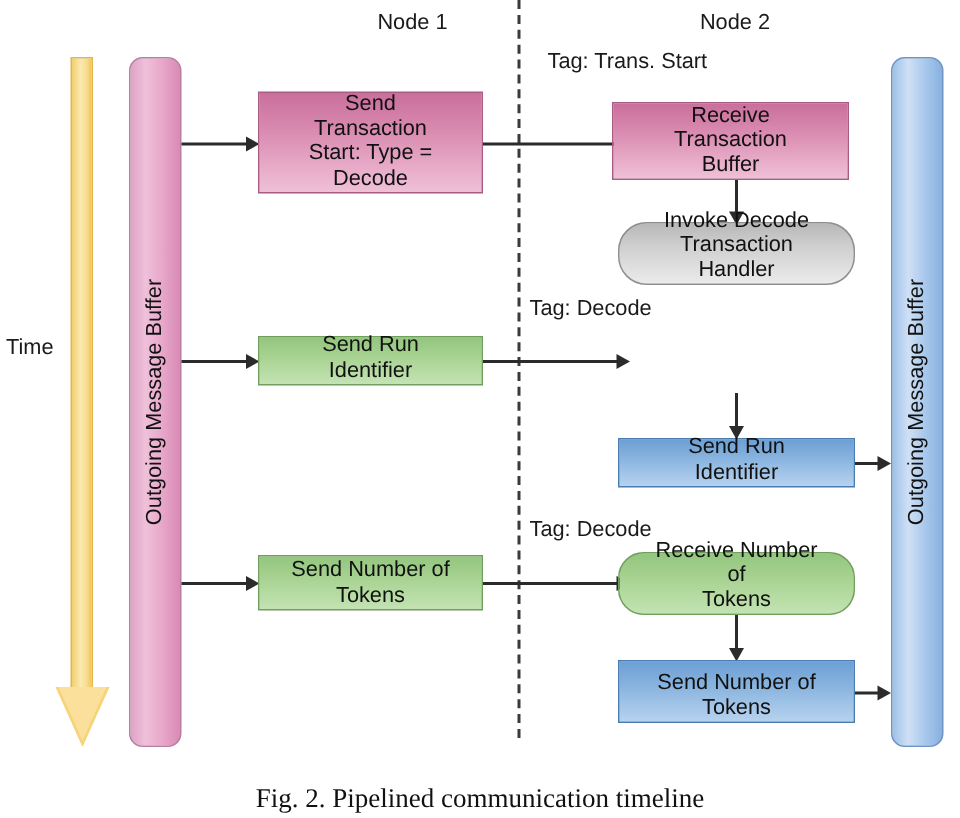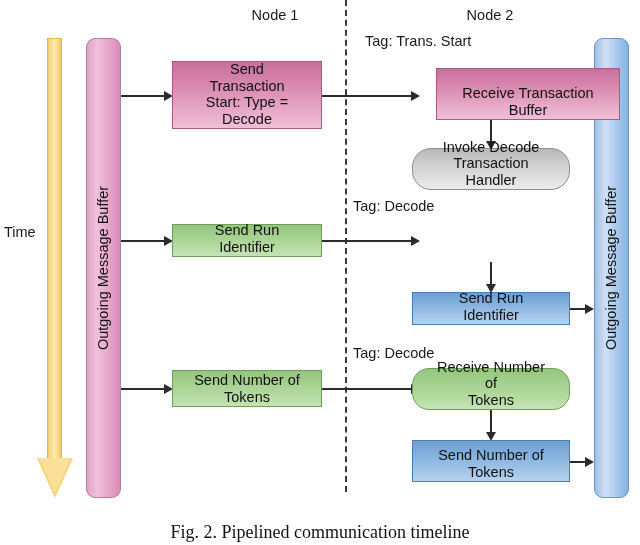--- a/index.html
+++ b/index.html
@@ -215,21 +215,21 @@
   <div class="h-line" style="left:121px; top:95px; width:45px;"></div>
   <div class="arrow-right" style="left:164px; top:91px;"></div>
 
   <div class="box box-pink" style="left:172px; top:61px; width:150px; height:68px;">
     <span><span>Send Transaction</span><br><span>Start: Type =</span><br><span>Decode</span></span>
   </div>
 
   <div class="h-line" style="left:322px; top:95px; width:96px;"></div>
   <div class="arrow-right" style="left:411px; top:91px;"></div>
 
-  <div class="box box-pink" style="left:436px; top:68px; width:184px; height:52px;">
+  <div class="box box-pink" style="left:408px; top:68px; width:158px; height:52px;">
     <span><span>Receive Transaction</span><br><span>Buffer</span></span>
   </div>
 
   <div class="v-line" style="left:490px; top:120px; height:24px;"></div>
   <div class="arrow-down" style="left:486px; top:141px;"></div>
 
   <div class="box box-gray" style="left:412px; top:148px; width:158px; height:42px;border-radius:19px;">
     <span><span>Invoke Decode</span><br><span>Transaction Handler</span></span>
   </div>
 

